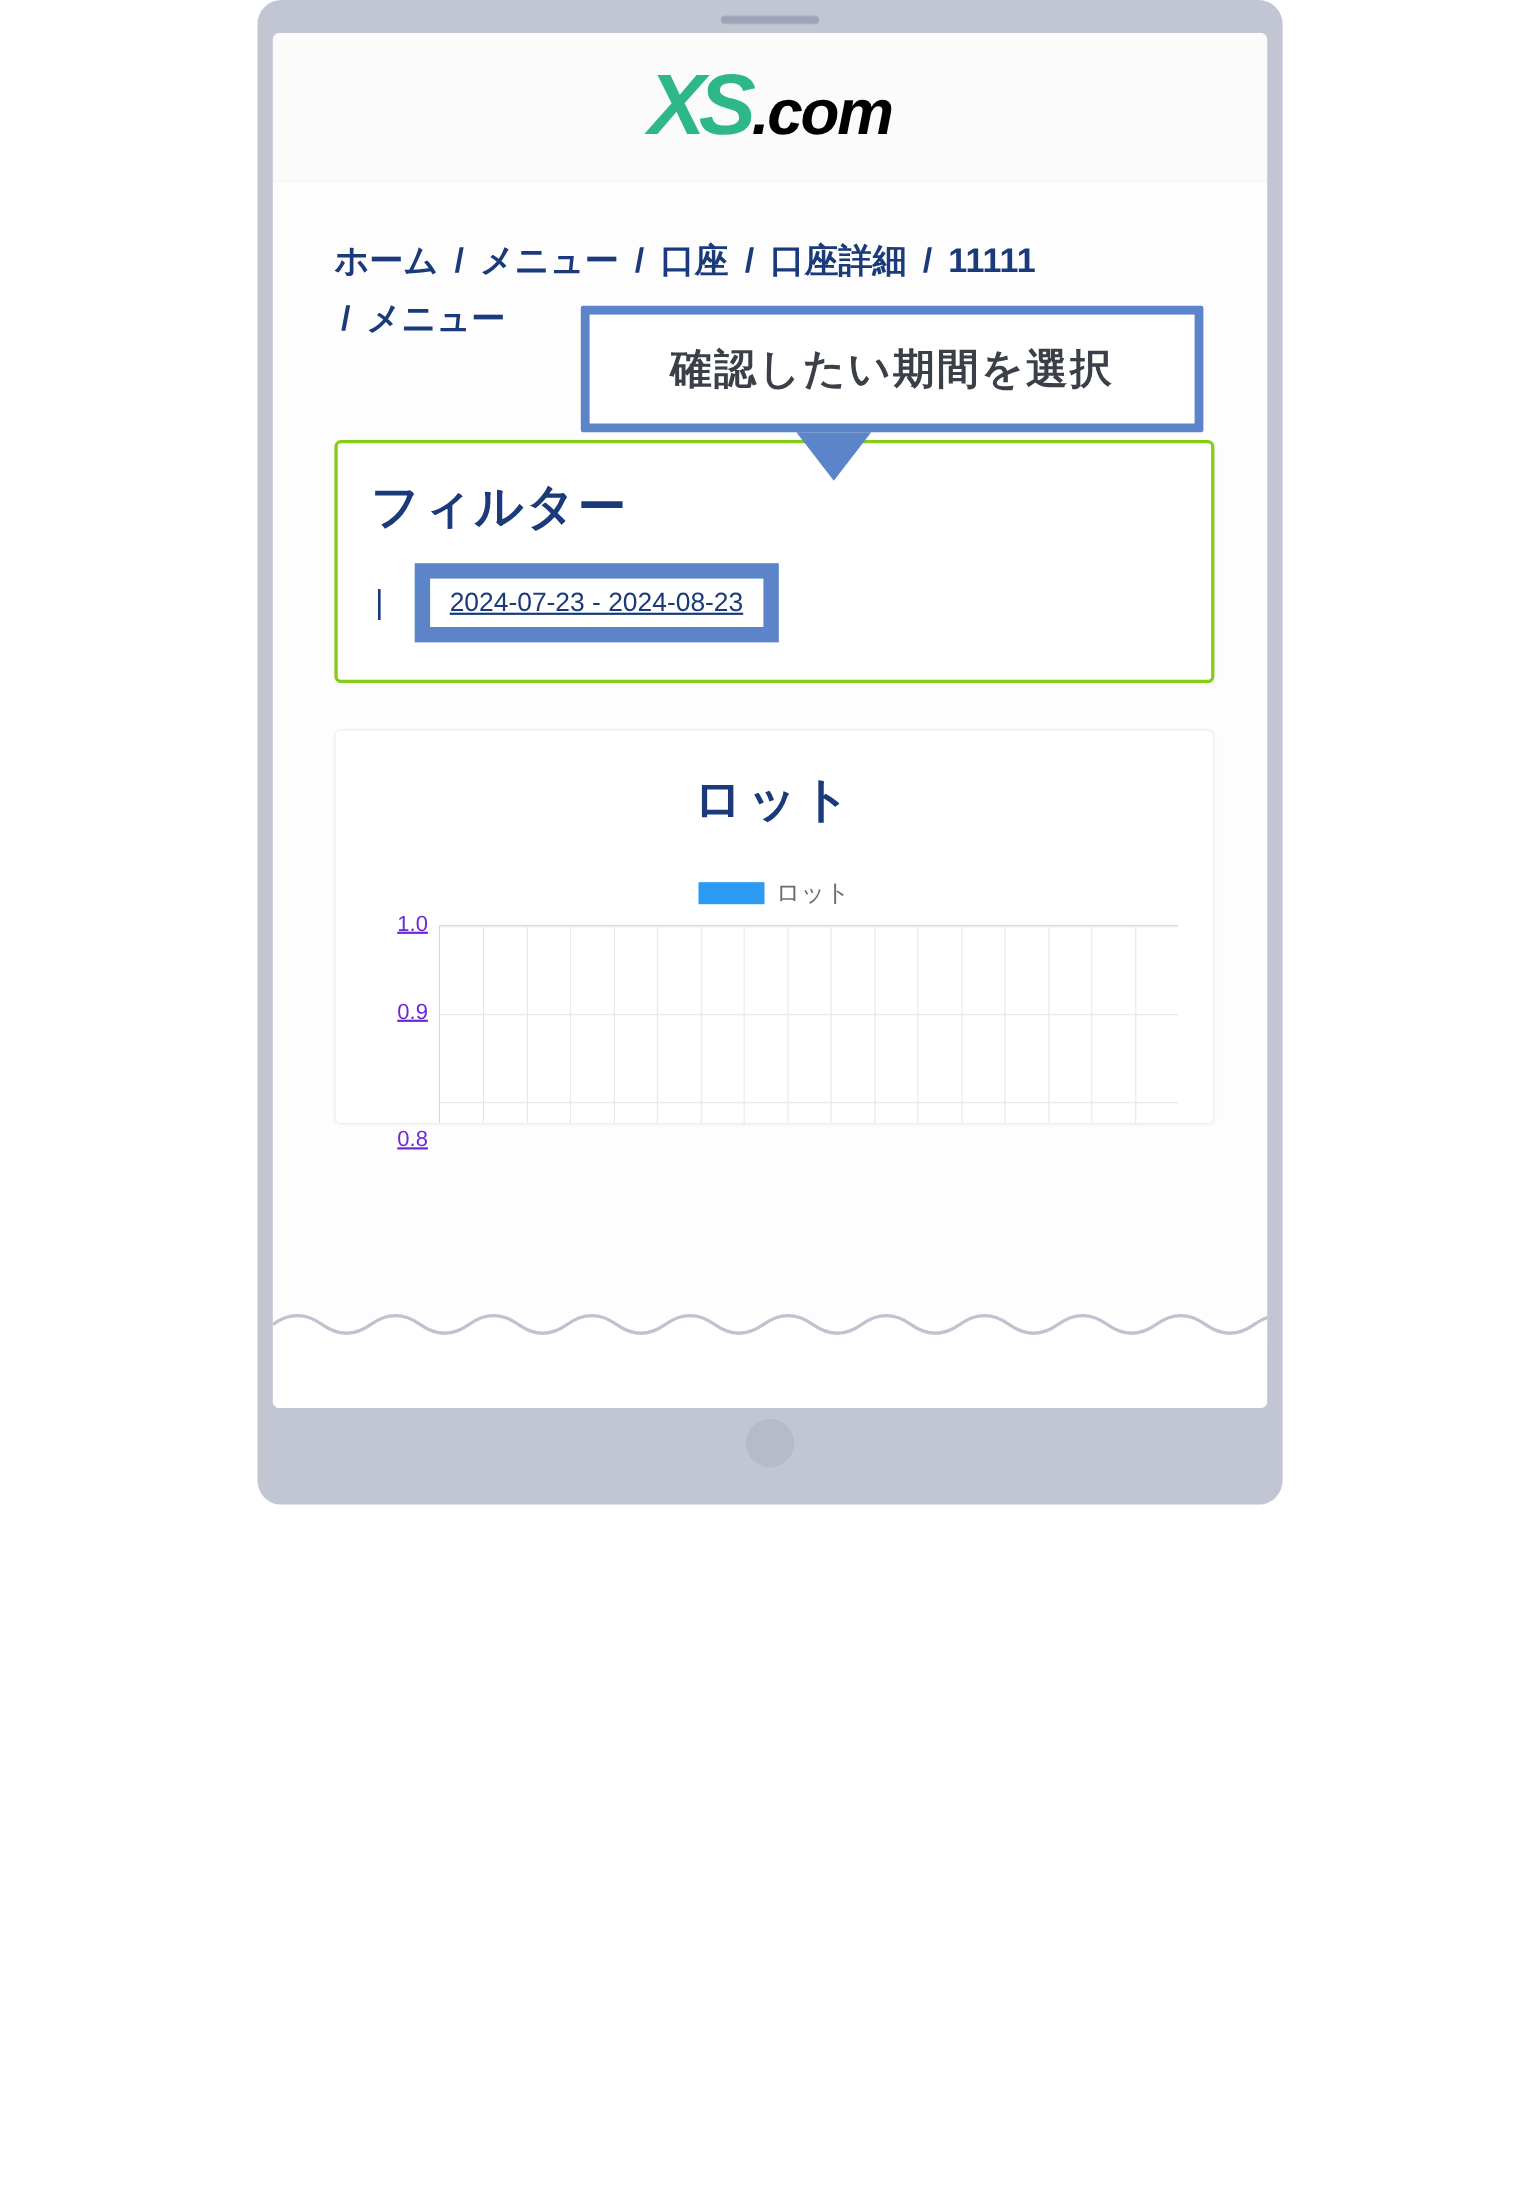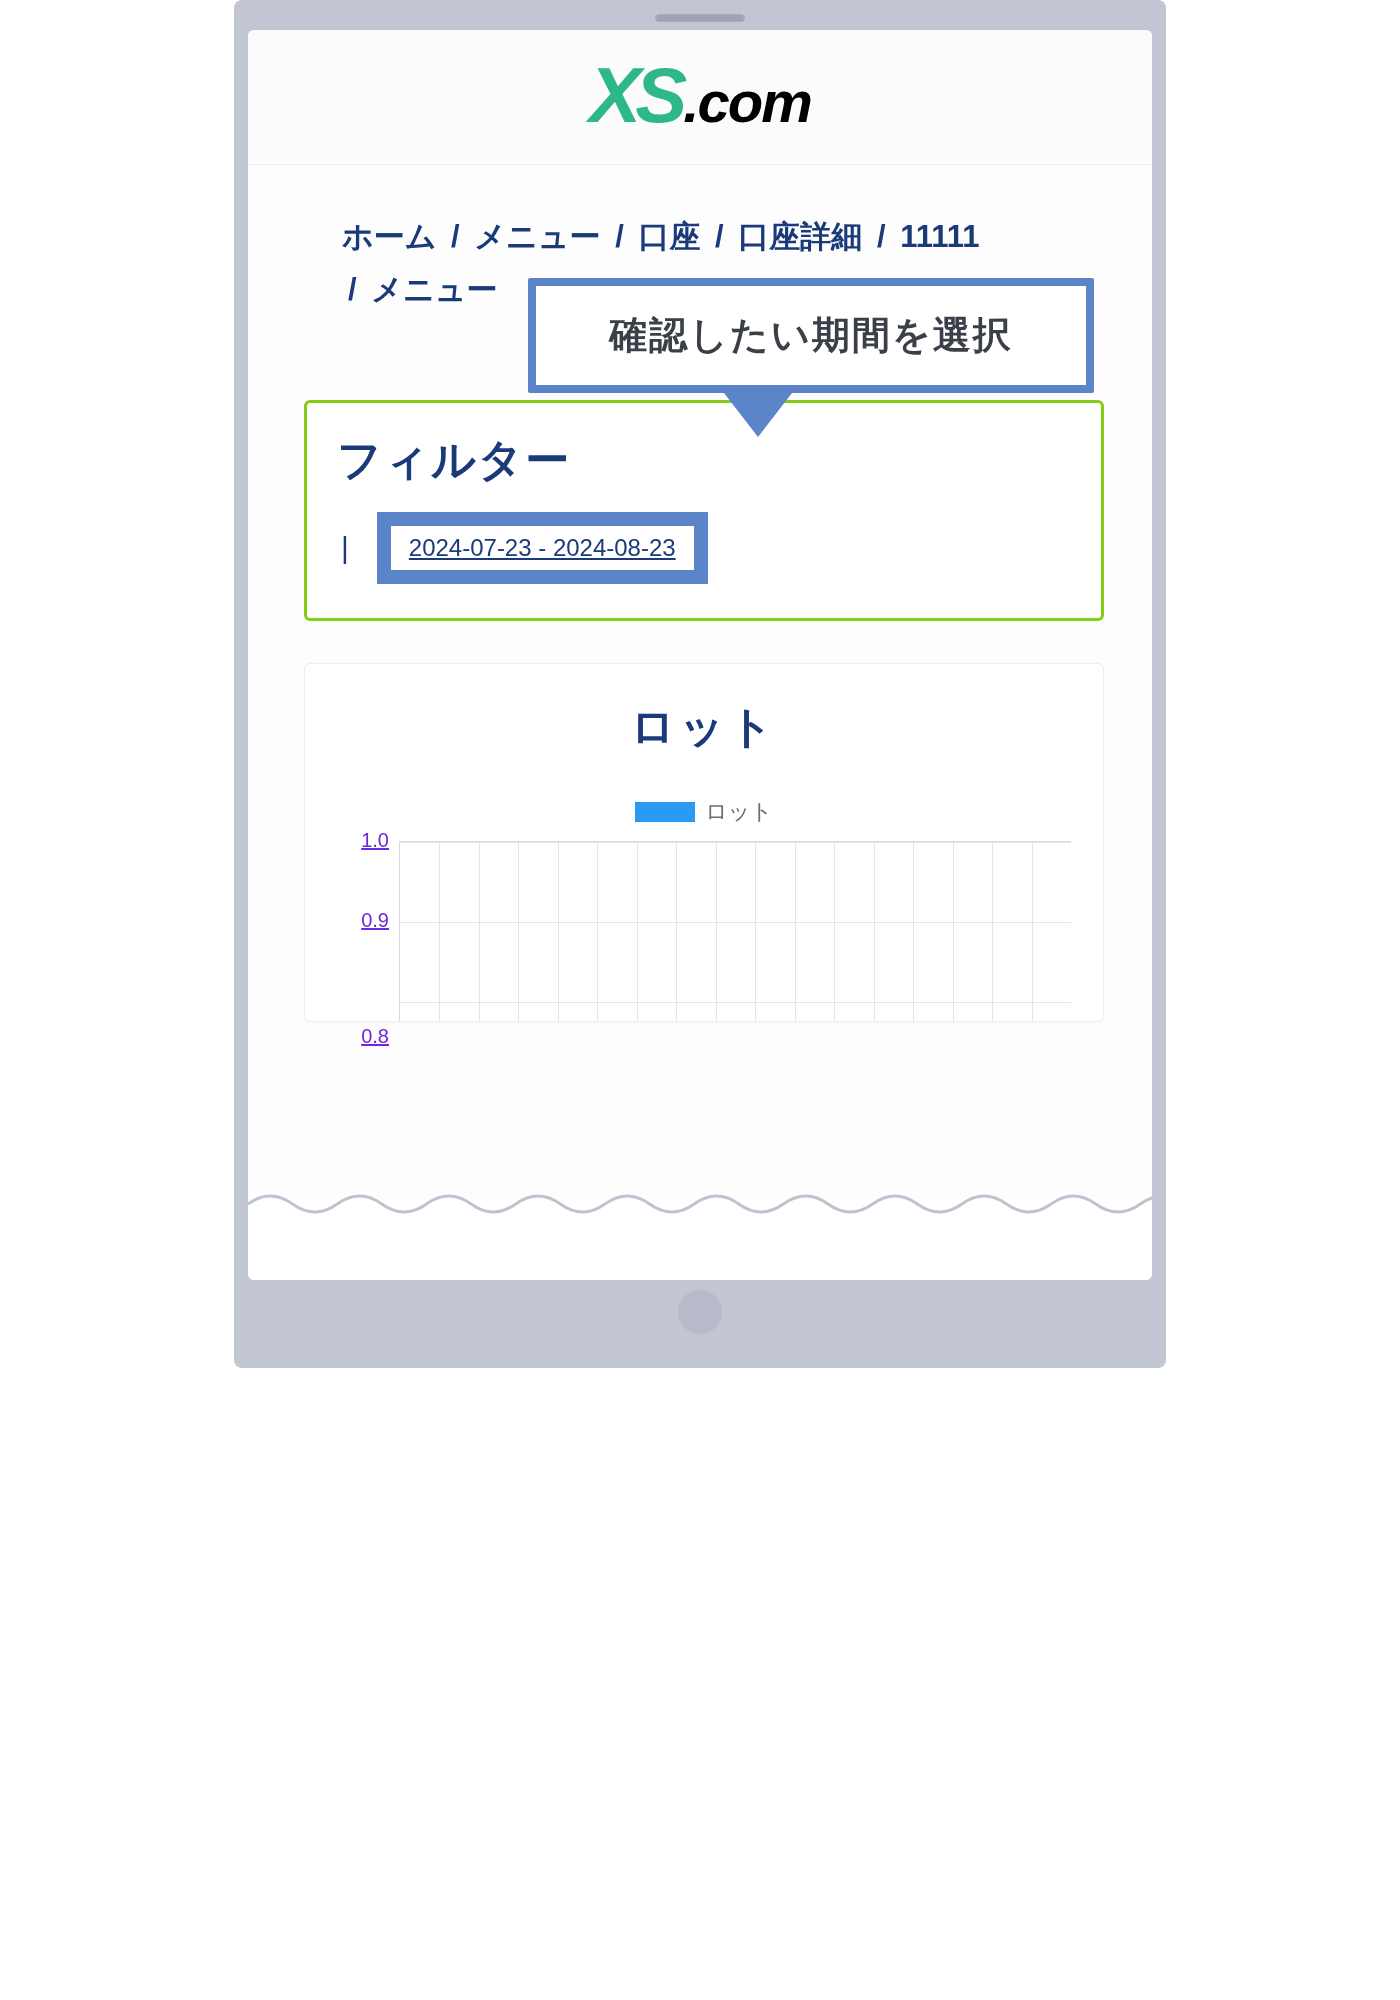--- a/index.html
+++ b/index.html
@@ -4,21 +4,21 @@
 <style>
   * { box-sizing: border-box; margin: 0; padding: 0; }
   body {
     font-family: -apple-system, BlinkMacSystemFont, "Segoe UI", "Hiragino Sans", "Yu Gothic", Meiryo, sans-serif;
     background: #fff;
   }
   .tablet-frame {
     width: 932px;
     margin: 0 auto;
     background: #c2c6d3;
-    border-radius: 8px;
+    border-radius: 22px;
     padding: 14px 14px 34px 14px;
     position: relative;
   }
   .speaker {
     width: 90px;
     height: 8px;
     background: #9ea4b5;
     border-radius: 4px;
     border:1px solid #a7adbd;
     margin: 0 auto 8px auto;
@@ -129,21 +129,20 @@
   
   .content {
     padding: 46px 48px 0 56px;
   }
   .breadcrumb {
     font-size: 31px;
     color: #1a3a7a;
     font-weight: 600;
     line-height: 1.7;
     margin-bottom: 10px;
-    margin-left: 38px;
   }
   .breadcrumb .crumb {
     cursor: pointer;
   }
   .breadcrumb .sep {
     margin: 0 6px;
     color: #1a3a7a;
     font-weight: 600;
   }
   .breadcrumb .current {

